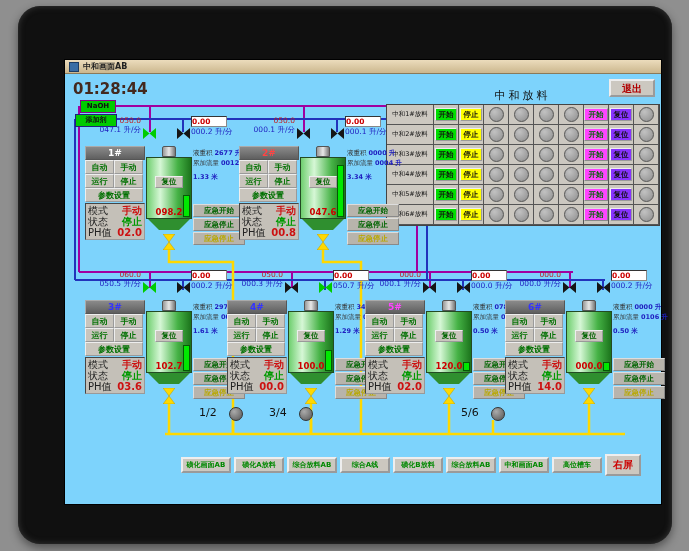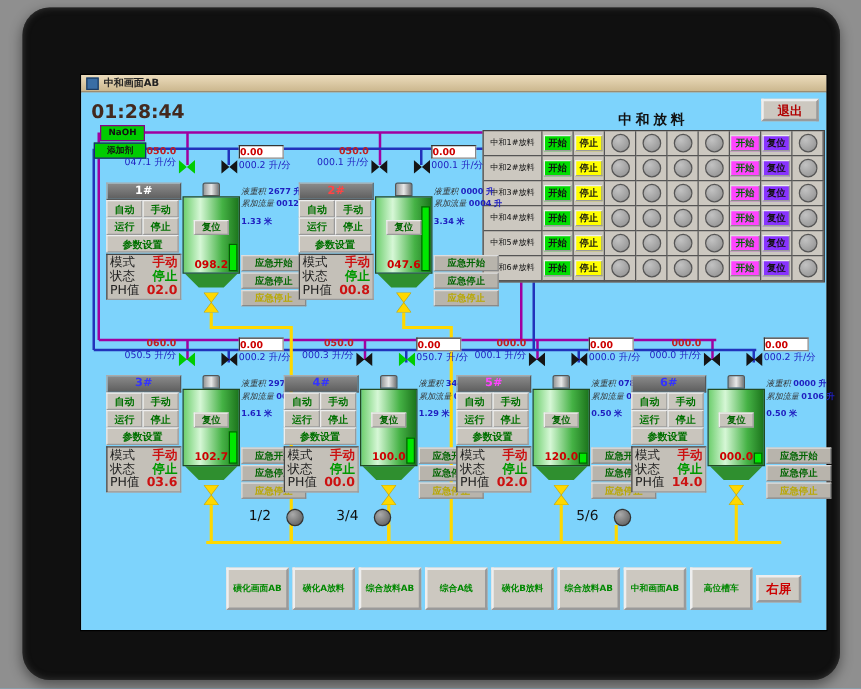--- a/index.html
+++ b/index.html
@@ -26,21 +26,21 @@
            border:2px outset #eee;color:#b00000;font-weight:bold;font-size:10px;z-index:3;
            font-family:inherit;}
   
   #sources .src{position:absolute;height:11px;line-height:11px;font-size:7px;color:#111;text-align:center;
         background:#00cc00;border:1px solid #045a04;z-index:2;font-weight:bold;}
   #sources .src:nth-of-type(1){left:15px;top:26px;width:34px;border-color:#8a008a;}
   #sources .src:nth-of-type(2){left:10px;top:40px;width:40px;border-color:#202080;}
   
   .dtable{position:absolute;left:321px;top:30px;z-index:2;}
   .dtitle{position:absolute;left:321px;top:14px;width:273px;text-align:center;font-size:11px;
-          font-weight:bold;color:#111;letter-spacing:3px;z-index:2;}
+          font-weight:normal;color:#111;letter-spacing:3px;z-index:2;}
   .tgrid{border:1px solid #444;background:#ccc8c0;}
   .trow{display:flex;}
   .tc{width:25px;height:20px;border-right:1px solid #555;border-bottom:1px solid #555;
       display:flex;align-items:center;justify-content:center;box-sizing:border-box;}
   .hrow .tc{height:24px;}
   .tc.lab{width:47px;font-size:6.5px;color:#111;white-space:nowrap;}
   .tc.hc{font-size:7px;line-height:8px;word-break:break-all;padding:1px 4px;color:#111;text-align:center;}
   .tb{width:22px;height:13px;font-size:7.5px;font-weight:bold;color:#111;border:1px outset #eee;
       padding:0;line-height:11px;font-family:inherit;}
   .tb.start{background:#00dd00;}
@@ -53,21 +53,21 @@
   .unit{position:absolute;width:156px;height:150px;z-index:2;}
   #units .unit:nth-of-type(1){left:20px;top:42px;}
   #units .unit:nth-of-type(2){left:174px;top:42px;}
   #units .unit:nth-of-type(3){left:20px;top:196px;}
   #units .unit:nth-of-type(4){left:162px;top:196px;}
   #units .unit:nth-of-type(5){left:300px;top:196px;}
   #units .unit:nth-of-type(6){left:440px;top:196px;}
   .flow{position:absolute;top:0;font-size:7.5px;}
   .flow.fl{left:0;width:56px;text-align:right;}
   .flow.fr{left:106px;width:50px;text-align:left;}
-  .setv{color:#c02020;font-weight:bold;}
+  .setv{color:#c02020;font-weight:normal;}
   .actv{color:#2020c0;font-weight:normal;white-space:nowrap;}
   .boxv{display:inline-block;background:#fff;border:1px inset #888;color:#cc0000;font-weight:bold;
         width:34px;text-align:left;font-size:7.5px;}
   .valve{position:absolute;top:12px;width:13px;height:11px;}
   .valve.vleft{left:58px;}
   .valve.vright{left:92px;}
   .valve.open{color:#00cc00;}
   .valve.closed{color:#151515;}
   .panel{position:absolute;left:0;top:30px;width:60px;}
   .uhead{height:12px;background:linear-gradient(#8a8a8a,#5f5f5f);border:1px outset #aaa;
@@ -90,39 +90,39 @@
   .lvlbar{position:absolute;right:1px;bottom:1px;width:5px;background:#00e800;border:1px solid #055a05;}
   .reset{position:absolute;left:50%;top:18px;transform:translateX(-50%);width:28px;height:12px;
          background:#c9c5bd;border:1px outset #eee;color:#006400;font-size:7.5px;font-weight:bold;
          padding:0;line-height:10px;font-family:inherit;}
   .tval{position:absolute;left:0;bottom:1px;width:100%;text-align:center;color:#cc0000;
         font-size:8.5px;font-weight:bold;}
   .cone{width:20px;margin:0 auto;border-top:11px solid #2f8f2f;border-left:11px solid transparent;
         border-right:11px solid transparent;}
   .info{position:absolute;left:108px;top:32px;width:48px;font-size:6.5px;white-space:nowrap;}
   .iline{height:10px;line-height:10px;}
-  .il{color:#333;font-style:italic;}
+  .il{color:#333;}
   .iv{color:#2020c0;font-weight:bold;}
   .iline.lvl{margin-top:4px;}
   .embtns{margin-top:22px;}
   .em{display:block;width:52px;height:13px;background:#b8b4ac;border:1px outset #ddd;color:#006400;
       font-size:7.5px;font-weight:bold;padding:0;margin:0 0 1px 0;line-height:11px;font-family:inherit;}
   .em.em3{color:#b8a800;}
   .hg{position:absolute;left:78px;top:118px;}
   
   .pump{position:absolute;z-index:2;}
   #pumps .pump:nth-of-type(1){left:134px;top:332px;}
   #pumps .pump:nth-of-type(2){left:204px;top:332px;}
   #pumps .pump:nth-of-type(3){left:396px;top:332px;}
   .plabel{font-size:11px;color:#111;margin-right:12px;vertical-align:top;}
   .picon{display:inline-block;width:12px;height:12px;border-radius:50%;border:1px solid #333;
          background:radial-gradient(circle at 35% 30%,#aaa,#555);}
   
   #navbar{position:absolute;left:116px;top:380px;display:flex;gap:3px;z-index:2;align-items:center;}
-  .navb{width:50px;height:34px;background:#ccc8c0;border:2px outset #eee;color:#008800;
+  .navb{width:50px;height:16px;background:#ccc8c0;border:2px outset #eee;color:#008800;
         font-size:7px;font-weight:bold;padding:0;font-family:inherit;}
   .navb:last-child{width:36px;height:22px;color:#cc0000;font-size:10px;}
 </style>
 </head>
 <body>
 
 <div class="monitor">
   <div class="screen">
     <div class="titlebar">
       <span class="wicon"></span>

